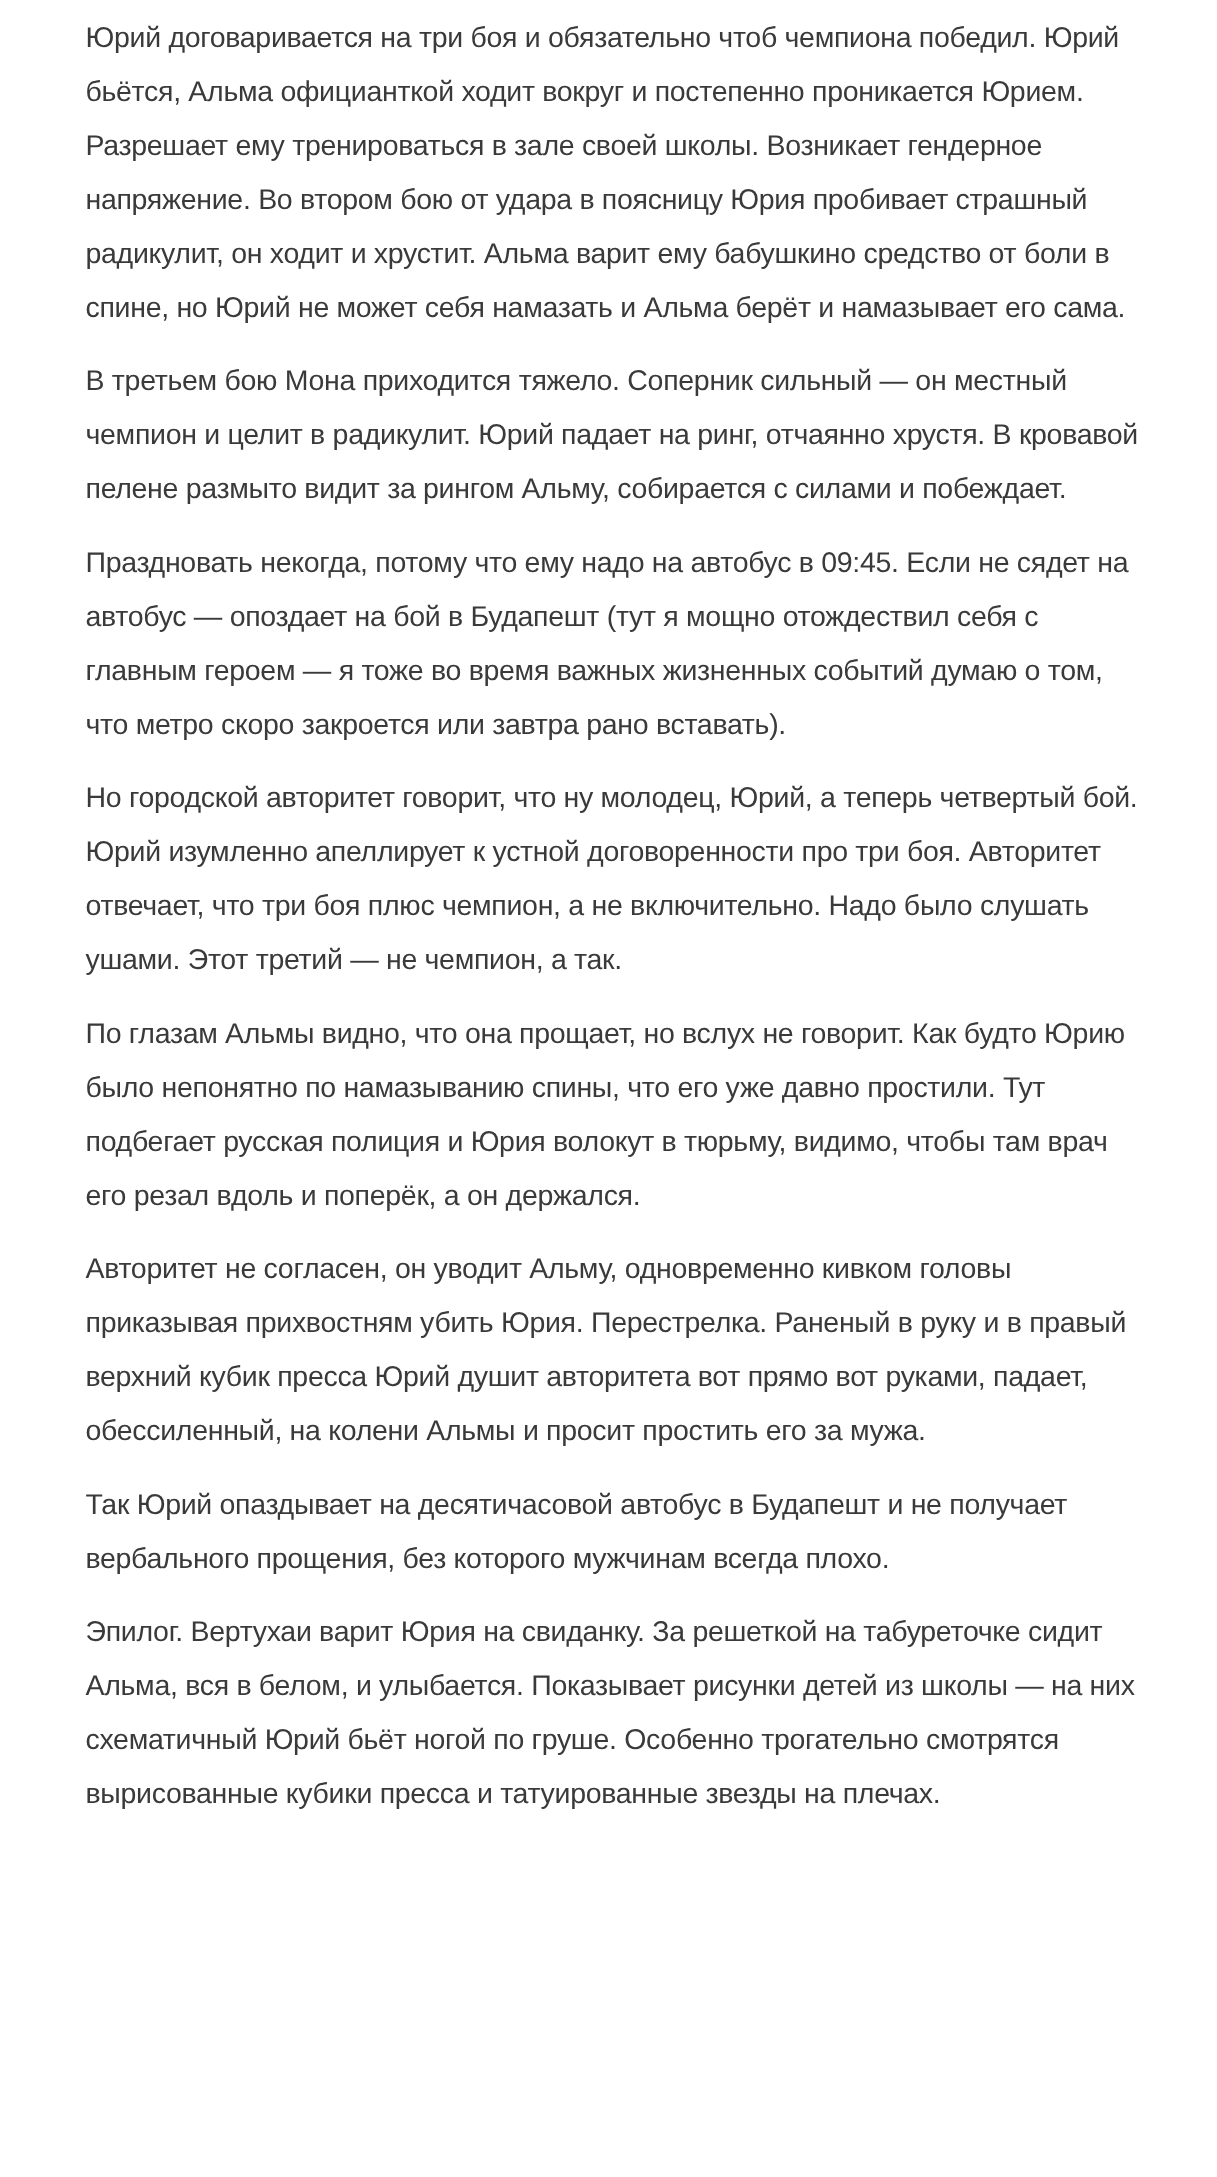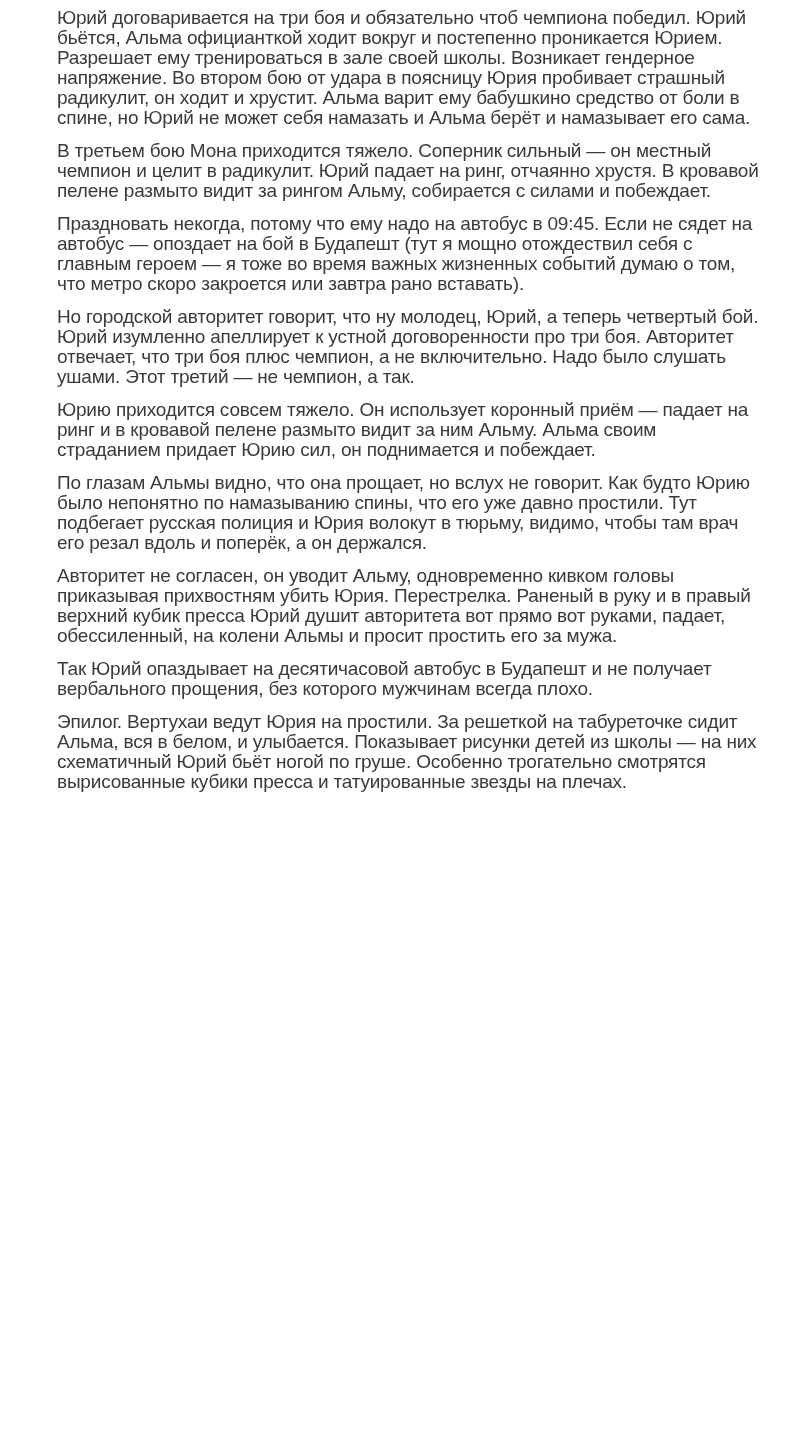--- a/index.html
+++ b/index.html
@@ -9,31 +9,30 @@
   }
   .article {
     box-sizing: border-box;
     width: 811px;
     padding: 8px 50px 24px 57px;
     font-family: "Liberation Sans", "DejaVu Sans", sans-serif;
   }
   .article p {
     margin: 0 0 13px 0;
     font-size: 19px;
-    line-height: 20px;
+    line-height: 36px;
     letter-spacing: -0.2px;
     color: #3a3a3a;
   }
 </style>
 </head>
 <body>
 
 <main class="article">
   <p>Юрий договаривается на три боя и обязательно чтоб чемпиона победил. Юрий бьётся, Альма официанткой ходит вокруг и постепенно проникается Юрием. Разрешает ему тренироваться в зале своей школы. Возникает гендерное напряжение. Во втором бою от удара в поясницу Юрия пробивает страшный радикулит, он ходит и хрустит. Альма варит ему бабушкино средство от боли в спине, но Юрий не может себя намазать и Альма берёт и намазывает его сама.</p>
   <p>В третьем бою Мона приходится тяжело. Соперник сильный — он местный чемпион и целит в радикулит. Юрий падает на ринг, отчаянно хрустя. В кровавой пелене размыто видит за рингом Альму, собирается с силами и побеждает.</p>
   <p>Праздновать некогда, потому что ему надо на автобус в 09:45. Если не сядет на автобус — опоздает на бой в Будапешт (тут я мощно отождествил себя с главным героем — я тоже во время важных жизненных событий думаю о том, что метро скоро закроется или завтра рано вставать).</p>
   <p>Но городской авторитет говорит, что ну молодец, Юрий, а теперь четвертый бой. Юрий изумленно апеллирует к устной договоренности про три боя. Авторитет отвечает, что три боя плюс чемпион, а не включительно. Надо было слушать ушами. Этот третий — не чемпион, а так.</p>
-  <p>Юрию приходится совсем тяжело. Он использует коронный приём — падает на ринг и в кровавой пелене размыто видит за ним Альму. Альма своим страданием придает Юрию сил, он поднимается и побеждает.</p>
   <p>По глазам Альмы видно, что она прощает, но вслух не говорит. Как будто Юрию было непонятно по намазыванию спины, что его уже давно простили. Тут подбегает русская полиция и Юрия волокут в тюрьму, видимо, чтобы там врач его резал вдоль и поперёк, а он держался.</p>
   <p>Авторитет не согласен, он уводит Альму, одновременно кивком головы приказывая прихвостням убить Юрия. Перестрелка. Раненый в руку и в правый верхний кубик пресса Юрий душит авторитета вот прямо вот руками, падает, обессиленный, на колени Альмы и просит простить его за мужа.</p>
   <p>Так Юрий опаздывает на десятичасовой автобус в Будапешт и не получает вербального прощения, без которого мужчинам всегда плохо.</p>
-  <p>Эпилог. Вертухаи ведут Юрия на простили. За решеткой на табуреточке сидит Альма, вся в белом, и улыбается. Показывает рисунки детей из школы — на них схематичный Юрий бьёт ногой по груше. Особенно трогательно смотрятся вырисованные кубики пресса и татуированные звезды на плечах.</p>
+  <p>Эпилог. Вертухаи варит Юрия на свиданку. За решеткой на табуреточке сидит Альма, вся в белом, и улыбается. Показывает рисунки детей из школы — на них схематичный Юрий бьёт ногой по груше. Особенно трогательно смотрятся вырисованные кубики пресса и татуированные звезды на плечах.</p>
 </main>
 
 </body></html>

